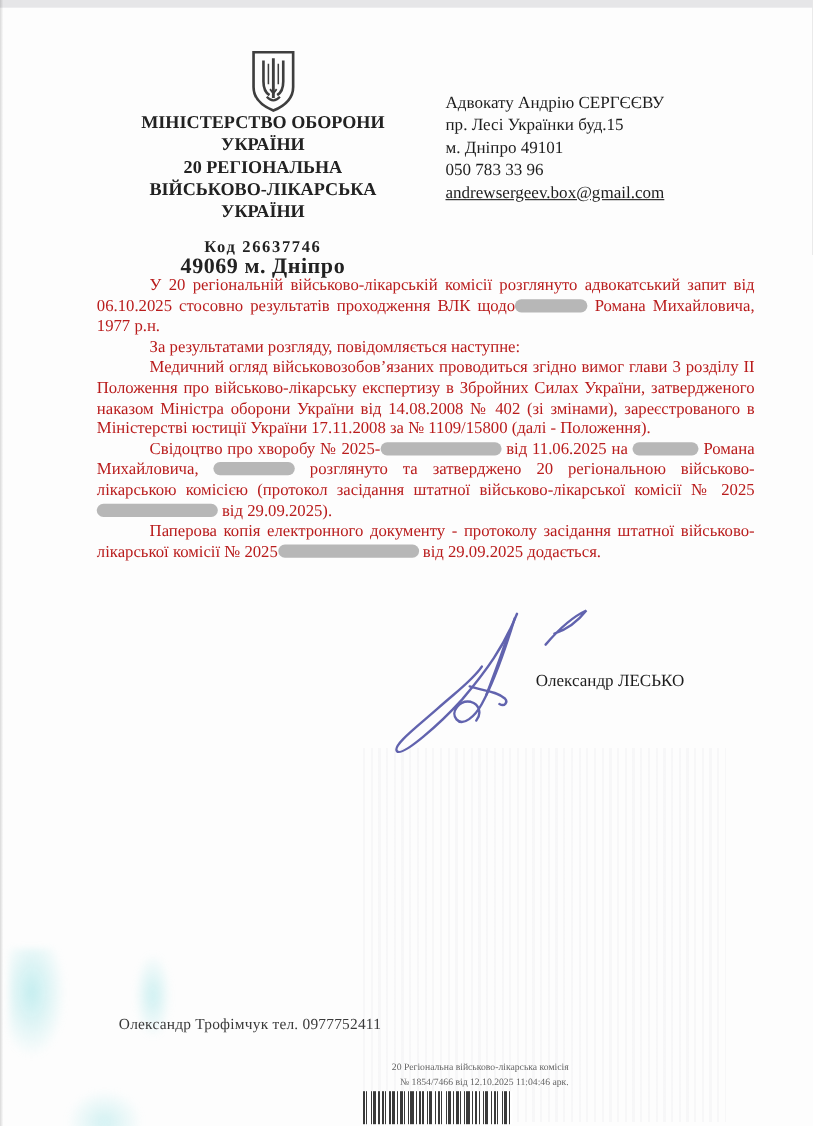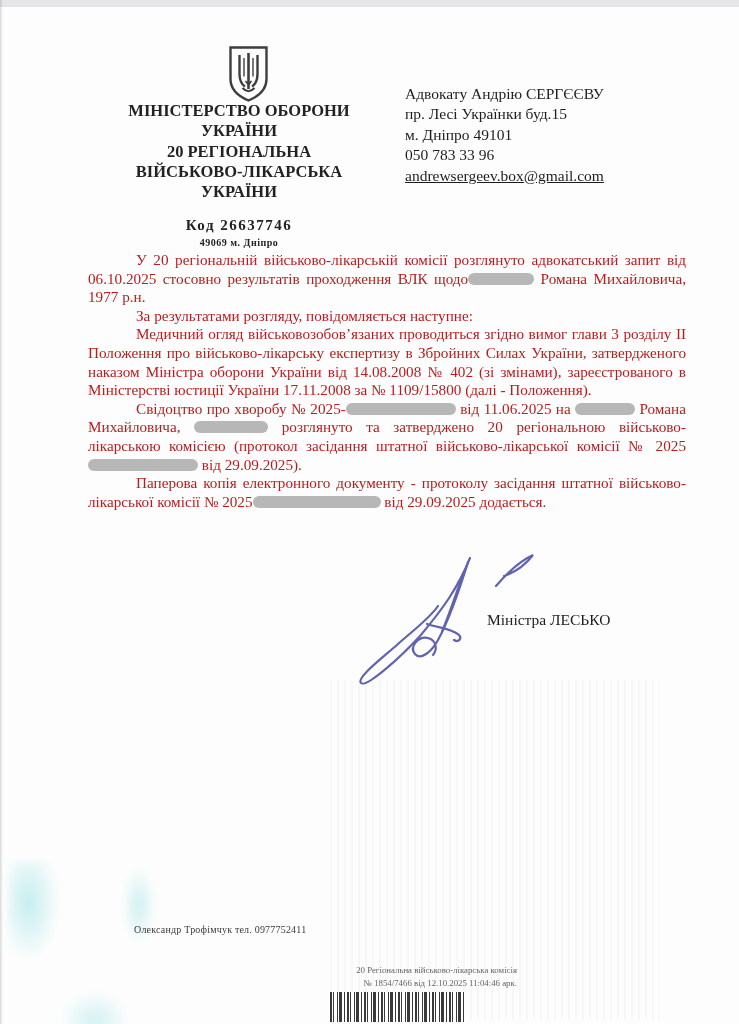--- a/index.html
+++ b/index.html
@@ -14,35 +14,35 @@
     background:repeating-linear-gradient(90deg,rgba(60,60,90,.03) 0 2px,transparent 2px 7px);pointer-events:none;}
   .smudge{position:absolute;pointer-events:none;filter:blur(3px);}
   .smudge.s1{left:8px;top:862px;width:52px;height:100px;background:radial-gradient(ellipse at 40% 40%,rgba(150,225,228,.55),rgba(150,225,228,0) 70%);}
   .smudge.s2{left:122px;top:866px;width:34px;height:78px;background:radial-gradient(ellipse,rgba(150,225,228,.45),rgba(150,225,228,0) 70%);}
   .smudge.s3{left:60px;top:990px;width:70px;height:60px;background:radial-gradient(ellipse,rgba(150,225,228,.4),rgba(150,225,228,0) 70%);}
 
   .emblem{position:absolute;left:226px;top:45px;width:45px;height:58px;}
   .org-block{position:absolute;left:72px;top:101px;width:334px;text-align:center;
     font-weight:bold;font-size:16.5px;line-height:20.3px;color:#222;}
   .org-code{font-size:15px;line-height:17px;letter-spacing:1.5px;margin-top:15px;}
-  .org-city{font-size:10px;line-height:17px;letter-spacing:.5px;}
+  .org-city{font-size:20px;line-height:17px;letter-spacing:.5px;}
 
   .recipient{position:absolute;left:405px;top:60px;font-size:15.5px;line-height:20.4px;color:#1d1d1d;margin-top:24px;}
   .recipient .email{text-decoration:underline;}
 
   .body-block{position:absolute;left:88px;top:251px;width:598px;
     font-size:15.2px;line-height:18.6px;text-align:justify;color:#b91c1c;}
   .body-block p{margin:0;text-indent:48px;}
   .redact{display:inline-block;height:12px;background:#a7a7a7;opacity:.82;border-radius:6px;vertical-align:-1px;}
 
   .sig-titles{position:absolute;left:117px;top:565px;font-size:15.3px;line-height:20.3px;color:#1d1d1d;}
   .sig-name{position:absolute;left:487px;top:611px;font-size:15.5px;color:#1d1d1d;}
   .sig-ink{position:absolute;left:350px;top:548px;width:200px;height:158px;}
 
-  .contact{position:absolute;left:134px;top:924px;font-size:10px;color:#3a3a3a;letter-spacing:.2px;}
+  .contact{position:absolute;left:108px;top:924px;font-size:14px;color:#3a3a3a;letter-spacing:.2px;}
 
   .footer{position:absolute;left:279px;top:964px;width:238px;text-align:right;
     font-size:8.8px;line-height:12.6px;color:#636363;}
   .barcode{margin:3px auto 0 auto;width:136px;height:30px;
     background:repeating-linear-gradient(90deg,#3a3a3a 0 2px,#fff 2px 3px,#3a3a3a 3px 4px,#fff 4px 7px,#3a3a3a 7px 8px,#fff 8px 9px,#3a3a3a 9px 12px,#fff 12px 14px,#3a3a3a 14px 15px,#fff 15px 17px);}
 </style>
 </head>
 <body>
 
 <div class="page">
@@ -86,21 +86,21 @@
   </div>
 
   <div class="body-block">
       <p>У 20 регіональній військово-лікарській комісії розглянуто адвокатський запит від 06.10.2025 стосовно результатів проходження ВЛК щодо<span class="redact" style="width: 66px;"></span> Романа Михайловича, 1977 р.н.</p>
       <p>За результатами розгляду, повідомляється наступне:</p>
       <p>Медичний огляд військовозобов’язаних проводиться згідно вимог глави 3 розділу II Положення про військово-лікарську експертизу в Збройних Силах України, затвердженого наказом Міністра оборони України від 14.08.2008 № 402 (зі змінами), зареєстрованого в Міністерстві юстиції України 17.11.2008 за № 1109/15800 (далі - Положення).</p>
       <p>Свідоцтво про хворобу № 2025-<span class="redact" style="width: 110px;"></span> від 11.06.2025 на <span class="redact" style="width: 60px;"></span> Романа Михайловича, <span class="redact" style="width: 74px;"></span> розглянуто та затверджено 20 регіональною військово-лікарською комісією (протокол засідання штатної військово-лікарської комісії № 2025<span class="redact" style="width: 110px;"></span> від 29.09.2025).</p>
       <p>Паперова копія електронного документу - протоколу засідання штатної військово-лікарської комісії № 2025<span class="redact" style="width: 128px;"></span> від 29.09.2025 додається.</p>
     </div>
 
-  <div class="sig-name">Міністра ЛЕСЬКО</div>
+  <div class="sig-name">Олександр ЛЕСЬКО</div>
   <div class="sig-ink">
     <svg width="200" height="158" viewBox="0 0 200 158" fill="none" xmlns="http://www.w3.org/2000/svg">
       <g stroke="#5153a6" stroke-width="2.2" stroke-linecap="round" fill="none" opacity="0.9">
         <path d="M120 10 C 108 40, 92 62, 70 88 C 50 110, 16 140, 11 135 C 6 130, 30 112, 48 96 C 66 80, 80 70, 88 58"></path>
         <path d="M118 14 C 110 40, 100 70, 88 92 C 82 103, 71 113, 65 106 C 59 99, 68 88, 78 90 C 86 92, 88 101, 83 107"></path>
         <path d="M112 28 C 106 48, 98 68, 92 84"></path>
         <path d="M77 76 C 89 80, 101 80, 109 87 C 112 90, 109 95, 104 92"></path>
         <path d="M146 38 C 158 24, 172 12, 183 7 C 176 16, 166 24, 154 28"></path>
       </g>
     </svg>

